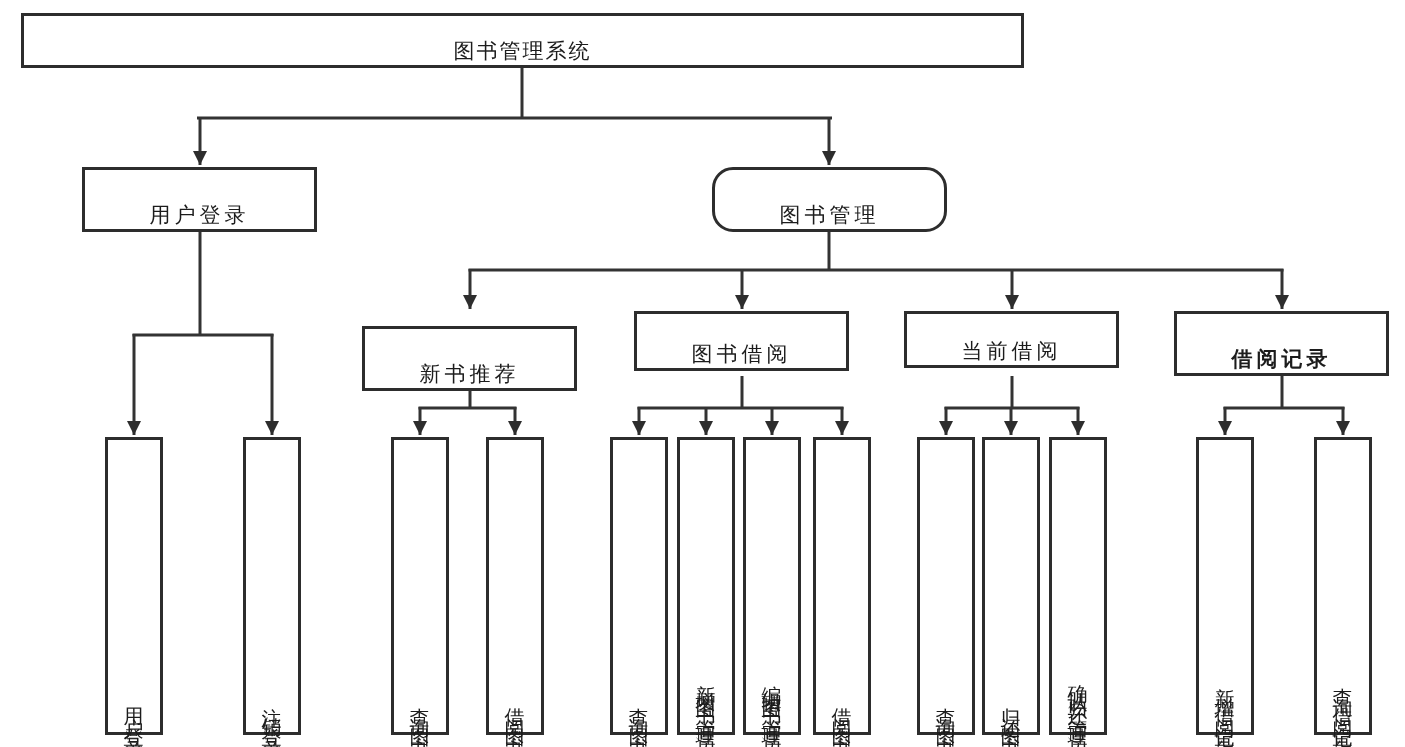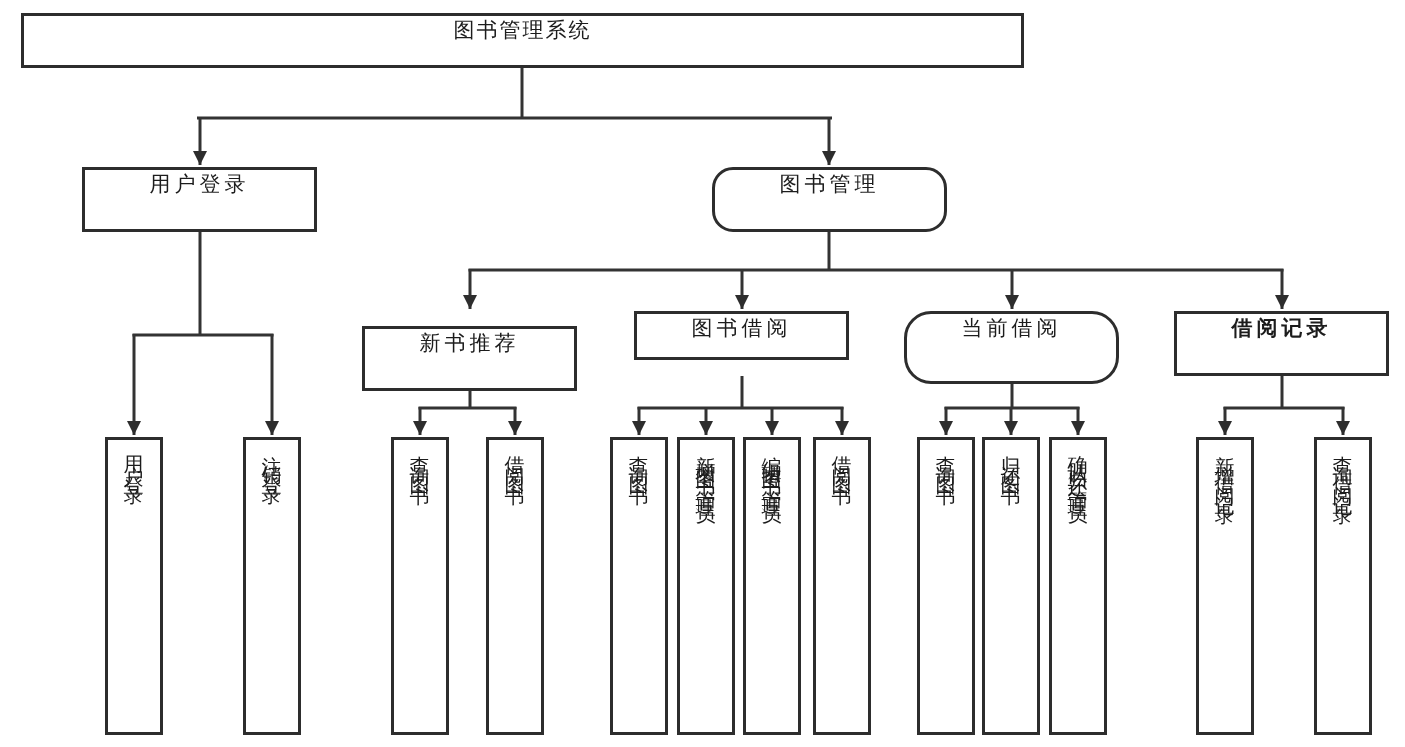--- a/index.html
+++ b/index.html
@@ -15,21 +15,21 @@
     position: absolute;
     left: 0; top: 0;
     width: 1405px; height: 747px;
   }
   .box {
     position: absolute;
     box-sizing: border-box;
     background: #ffffff;
     border: 3px solid #2d2d2d;
     display: flex;
-    align-items: flex-start;
+    align-items: flex-end;
     justify-content: center;
     color: #1c1c1c;
   }
   .hbox span {
     font-size: 21px;
     letter-spacing: 4px;
     white-space: nowrap;
   }
   .root span { letter-spacing: 2px; }
   .vbox span {
@@ -118,24 +118,24 @@
   <div class="box hbox" style="left:82px; top:167px; width:235px; height:65px;">
     <span>用户登录</span>
   </div>
   <div class="box hbox" style="left:712px; top:167px; width:235px; height:65px;border-radius:21px;">
     <span>图书管理</span>
   </div>
 
   <div class="box hbox" style="left:362px; top:326px; width:215px; height:65px;">
     <span>新书推荐</span>
   </div>
-  <div class="box hbox" style="left:634px; top:311px; width:215px; height:49px;">
+  <div class="box hbox" style="left:634px; top:311px; width:215px; height:60px;">
     <span>图书借阅</span>
   </div>
-  <div class="box hbox" style="left:904px; top:311px; width:215px; height:73px;border-radius:27px;">
+  <div class="box hbox" style="left:904px; top:311px; width:215px; height:57px;">
     <span>当前借阅</span>
   </div>
   <div class="box hbox" style="left:1174px; top:311px; width:215px; height:65px;font-weight:bold;">
     <span>借阅记录</span>
   </div>
 
   <div class="box vbox" style="left:105px; top:437px; width:58px; height:298px;">
     <span>用户登录</span>
   </div>
   <div class="box vbox" style="left:243px; top:437px; width:58px; height:298px;">

